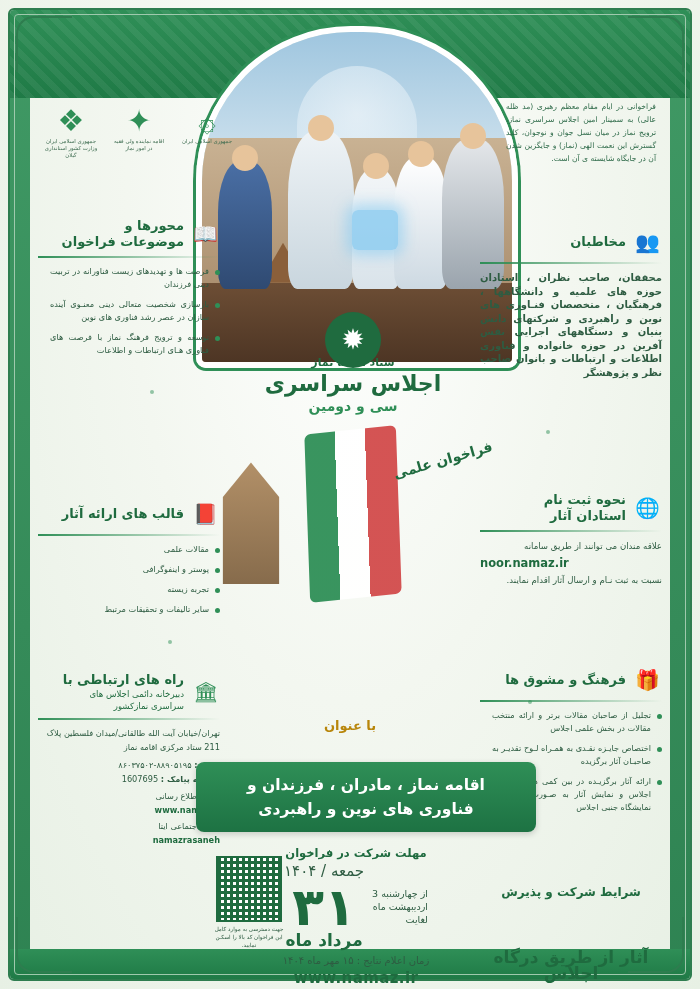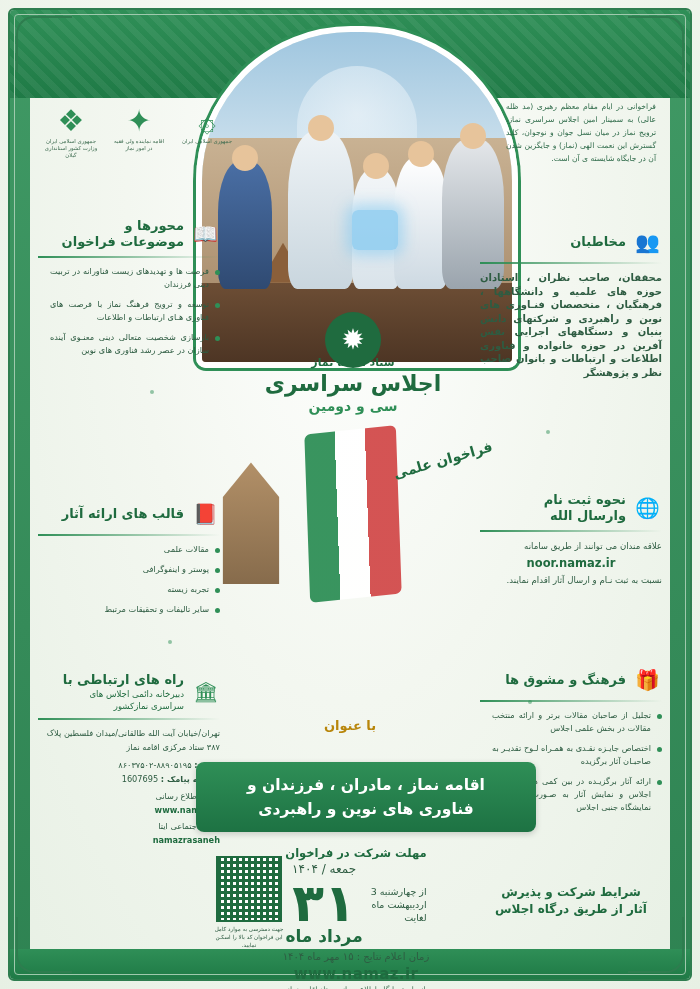--- a/index.html
+++ b/index.html
@@ -302,22 +302,22 @@
     <div class="head-row">
       <div class="c-icon">📖</div>
       <div class="c-title">
         <div>محورها و</div>
         <div>موضوعات فراخوان</div>
       </div>
     </div>
     <div class="rule"></div>
     <ul>
       <li>فرصت ها و تهدیدهای زیست فناورانه در تربیت دینی فرزندان</li>
+      <li>بازسازی شخصیت متعالی دینی معنـوی آینده سازان در عصر رشد فناوری های نوین</li>
       <li>توسعه و ترویج فرهنگ نماز با فرصت های فناوری هـای ارتباطات و اطلاعات</li>
-      <li>بازسازی شخصیت متعالی دینی معنـوی آینده سازان در عصر رشد فناوری های نوین</li>
     </ul>
   </div>
 
   <div class="card left" id="card-formats">
     <div class="head-row">
       <div class="c-icon">📕</div>
       <div class="c-title">قالب های ارائه آثار</div>
     </div>
     <div class="rule"></div>
     <ul>
@@ -332,21 +332,21 @@
     <div class="head-row">
       <div class="c-icon">🏛</div>
       <div class="c-title">
         <div>راه های ارتباطی با</div>
         <div style="font-size:8.6px;font-weight:normal;line-height:12px;">دبیرخانه دائمی اجلاس های</div>
         <div style="font-size:8.6px;font-weight:normal;line-height:12px;">سراسری نمازکشور</div>
       </div>
     </div>
     <div class="rule"></div>
     <div class="contact-lines">
-      <div>تهران/خیابان آیت الله طالقانی/میدان فلسطین پلاک ۳۸۷ ستاد مرکزی اقامه نماز</div>
+      <div>تهران/خیابان آیت الله طالقانی/میدان فلسطین پلاک 211 ستاد مرکزی اقامه نماز</div>
       <div style="margin-top:5px;">
         <span class="strong">تلفن :</span>
         <span>۸۸۹۰۵۱۹۵-۸۶۰۳۷۵۰۲</span>
       </div>
       <div>
         <span class="strong">سامانه پیامک :</span>
         <span>1607695</span>
       </div>
       <div style="margin-top:4px;">پایگاه اطلاع رسانی</div>
       <div class="link">www.namaz.ir</div>
@@ -362,47 +362,47 @@
     </div>
     <div class="rule"></div>
     <div style="font-size:10px;line-height:13.5px;color:#2e5c42;text-align:justify;font-weight:bold;">محققان، صاحب نظران ، استادان حوزه های علمیه و دانشگاهها ، فرهنگیان ، متخصصان فنـاوری های نوین و راهبردی و شرکتهای دانش بنیان و دستگاههای اجرایی نقش آفرین در حوزه خانواده و فناوری اطلاعات و ارتباطات و بانوان صاحب نظر و پژوهشگر</div>
   </div>
 
   <div class="card right" id="card-register">
     <div class="head-row">
       <div class="c-icon">🌐</div>
       <div class="c-title">
         <div>نحوه ثبت نام</div>
-        <div>وارسال الله</div>
+        <div>استادان آثار</div>
       </div>
     </div>
     <div class="rule"></div>
     <div style="font-size:8.6px;line-height:14px;color:#2e5c42;text-align:justify;">
       <span>علاقه مندان می توانند از طریق سامانه</span>
-      <div class="link" style="font-size:11.5px;text-align:center;margin:3px 0;">noor.namaz.ir</div>
+      <div class="link" style="font-size:11.5px;text-align:left;margin:3px 0;">noor.namaz.ir</div>
       <span>نسبت به ثبت نـام و ارسال آثار اقدام نمایند.</span>
     </div>
   </div>
 
   <div class="card right" id="card-prizes">
     <div class="head-row">
       <div class="c-icon">🎁</div>
       <div class="c-title">فرهنگ و مشوق ها</div>
     </div>
     <div class="rule"></div>
     <ul>
       <li>تجلیل از صاحبان مقالات برتر و ارائه منتخب مقالات در بخش علمی اجلاس</li>
       <li>اختصاص جایـزه نقـدی به همـراه لـوح تقدیـر به صاحبـان آثار برگزیده</li>
       <li>ارائه آثار برگزیـده در بین کمی های تخصصی اجلاس و نمایش آثار به صـورت پوستر در نمایشگاه جنبی اجلاس</li>
     </ul>
   </div>
 
   <div class="card right" id="card-terms">
     <div style="font-size:12px;font-weight:bold;color:#1f6b3f;line-height:17px;text-align:center;">شرایط شرکت و پذیرش</div>
-    <div style="font-size:12px;font-weight:bold;color:#1f6b3f;line-height:16px;text-align:center;">آثار از طریق درگاه اجلاس</div>
+    <div style="font-size:17px;font-weight:bold;color:#1f6b3f;line-height:16px;text-align:center;margin-top:48px;">آثار از طریق درگاه اجلاس</div>
   </div>
 
   <div class="center">
     <div class="globe-badge">✹</div>
     <div class="sattad">ستاد اقامه نماز</div>
     <div class="tower"></div>
     <div class="flag-ribbon"></div>
     <div class="faraakhan">فراخوان علمی</div>
     <div class="sub-line">اجلاس سراسری</div>
     <div class="sub-line2">سی و دومین</div>
@@ -416,21 +416,21 @@
 
   <div class="deadline">
     <div class="label">مهلت شرکت در فراخوان</div>
     <div class="big-row">
       <div class="stack">
         <div>از چهارشنبه 3</div>
         <div>اردیبهشت ماه</div>
         <div>لغایت</div>
       </div>
       <div>
-        <div style="font-size:12px;color:#2e5c42;text-align:center;">
+        <div style="font-size:15px;color:#2e5c42;text-align:center;">
           <span>جمعه /</span>
           <span>۱۴۰۴</span>
         </div>
         <div class="num">۳۱</div>
         <div class="month">مرداد ماه</div>
       </div>
     </div>
     <div class="results">
       <span>زمان اعلام نتایج :</span>
       <span>۱۵ مهر ماه ۱۴۰۴</span>

